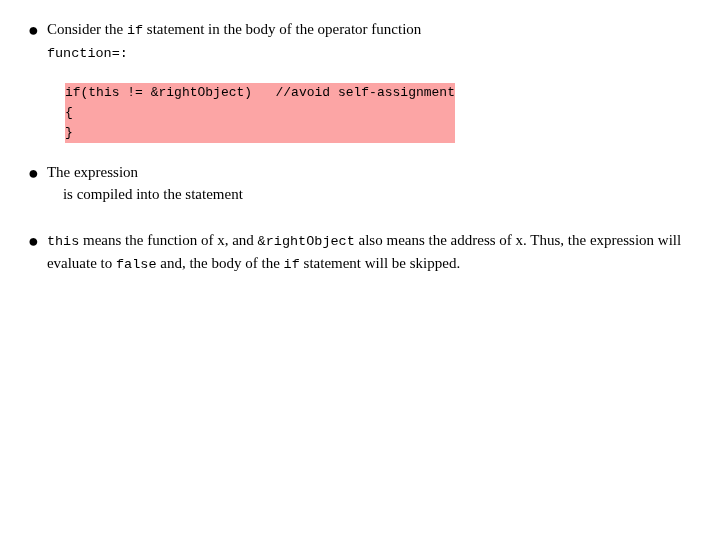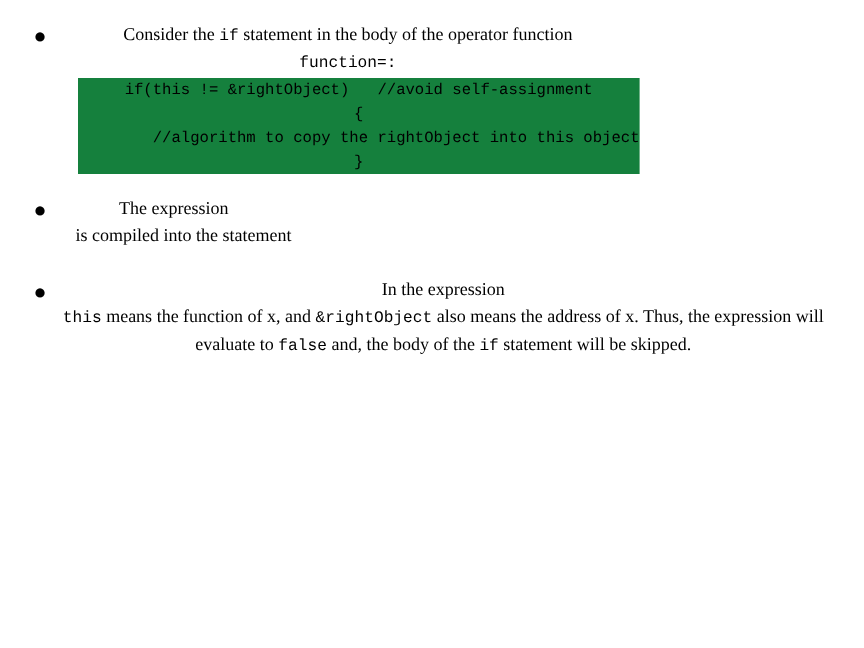--- a/index.html
+++ b/index.html
@@ -18,32 +18,31 @@
       margin-bottom: 10px;
     }
     .bullet-dot {
       font-size: 18px;
       margin-right: 8px;
       line-height: 1.4;
       flex-shrink: 0;
     }
     .bullet-text {
       line-height: 1.5;
-      text-align: center;
     }
     code, .mono {
       font-family: 'Courier New', Courier, monospace;
       font-size: 13.5px;
     }
     .code-block {
       font-family: 'Courier New', Courier, monospace;
       font-size: 13px;
-      margin: 0 0 6px 18px;
+      margin: 18px 0 6px 18px;
       line-height: 1.55;
-      background: #15803d;
+      background: #fca5a5;
     }
     .code-line {
       white-space: pre;
     }
     .section {
       margin-bottom: 12px;
     }
     .inline-text {
       line-height: 1.5;
     }
@@ -57,35 +56,33 @@
 <body>
 
 <div class="section bullet-item">
   <span class="bullet-dot">●</span>
   <div class="bullet-text">
     <span>Consider the </span><code>if</code><span> statement in the body of the operator function</span><br>
     <code>function=:</code>
     <div class="code-block">
       <div class="code-line">if(this != &amp;rightObject)   //avoid self-assignment</div>
       <div class="code-line">{</div>
-      <div class="code-line">        //algorithm to copy the rightObject into this object</div>
       <div class="code-line">}</div>
     </div>
   </div>
 </div>
 
 <div class="section bullet-item">
   <span class="bullet-dot">●</span>
   <div class="bullet-text">
     <span>The expression</span>
     <div class="para" style="margin-left:16px;">is compiled into the statement</div>
   </div>
 </div>
 
 <div class="section bullet-item">
   <span class="bullet-dot">●</span>
   <div class="bullet-text">
-    <span>In the expression</span>
     <div class="inline-text">
       <code>this</code><span> means the function of x, and </span><code>&amp;rightObject</code><span> also means the address of x. Thus, the expression will evaluate to </span><code>false</code><span> and, the body of the </span><code>if</code><span> statement will be skipped.</span>
     </div>
   </div>
 </div>
 
 </body></html>

